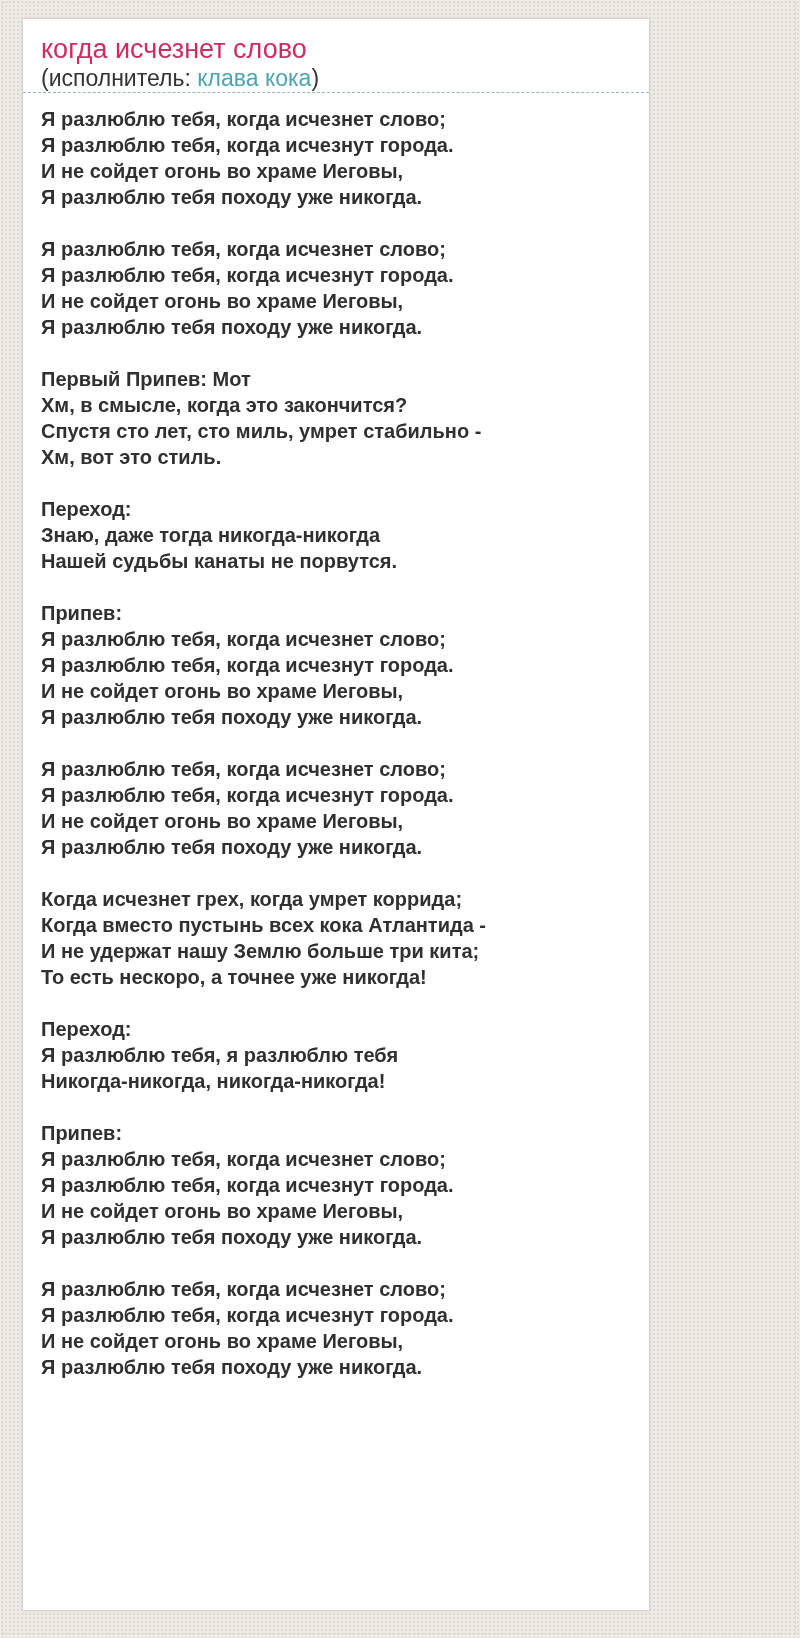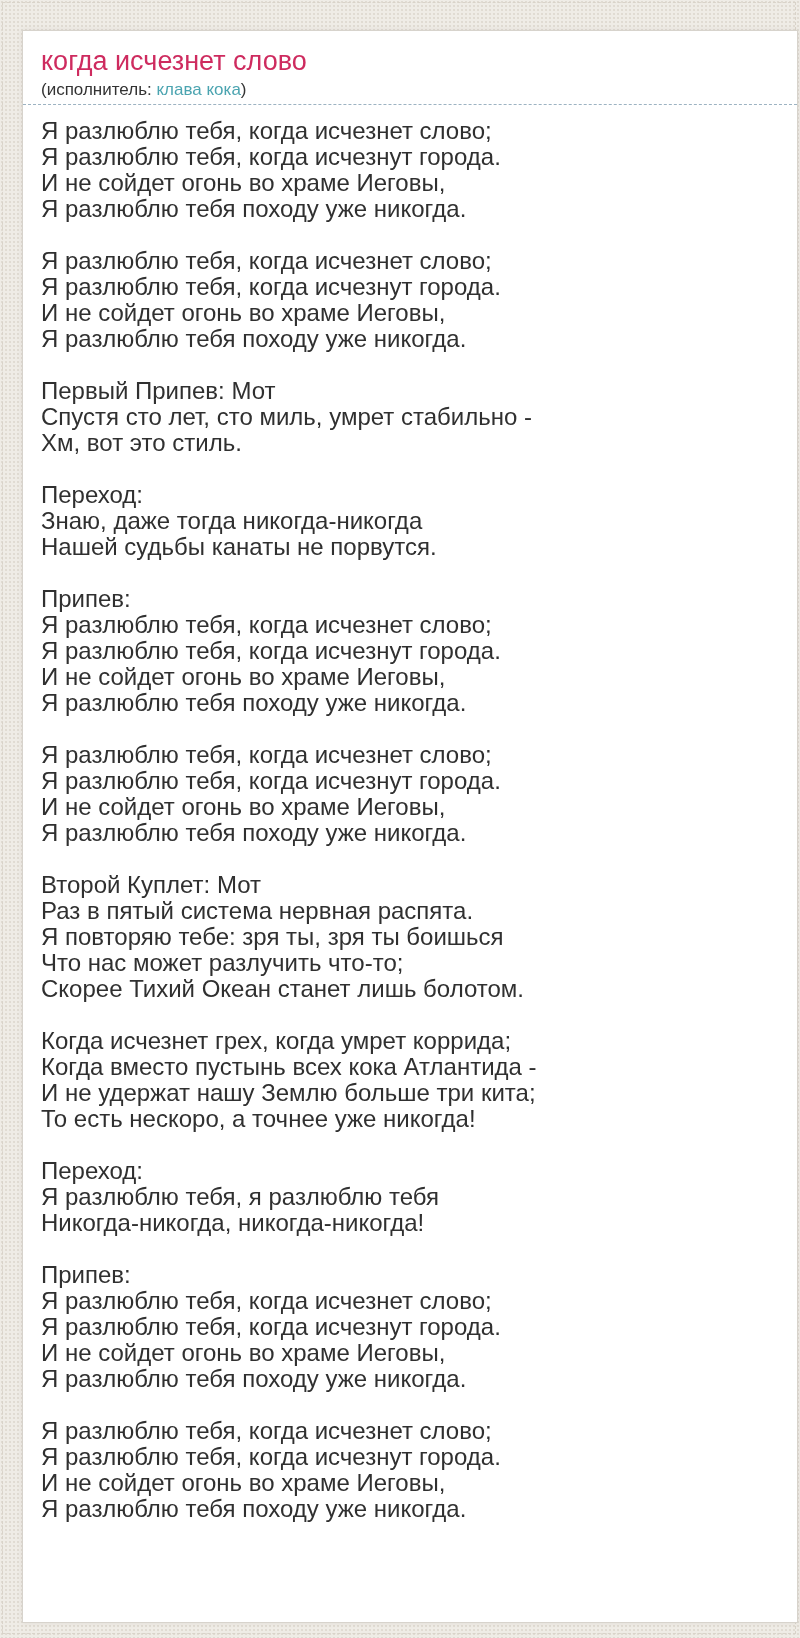--- a/index.html
+++ b/index.html
@@ -18,55 +18,56 @@
   }
   .page-frame {
     position: absolute;
     left: 2px; top: 2px;
     width: 792px; height: 1630px;
     border: 1px dashed #d9d3c9;
     pointer-events: none;
   }
   .card {
     position: absolute;
-    left: 22px; top: 30px;
+    left: 22px; top: 18px;
     box-sizing: border-box;
-    width: 776px;
+    width: 628px;
     height: 1593px;
     background: #ffffff;
     border: 1px solid #d7d3cc;
     box-shadow: 0 0 5px rgba(120,110,95,0.12);
   }
   .header {
     padding: 14px 18px 2px 18px;
     border-bottom: 1px dashed #9db3c2;
   }
   .song-title {
     margin: 0;
     font-size: 27px;
     line-height: 33px;
     font-weight: 400;
     color: #ce2b5f;
   }
   .subtitle {
-    font-size: 17px;
+    font-size: 23px;
     line-height: 24px;
     color: #333333;
     white-space: pre-wrap;
   }
   .artist-link {
     color: #4ba4b0;
     text-decoration: none;
     cursor: pointer;
   }
   .lyrics {
     padding: 13px 18px 0 18px;
-    font-size: 24px;
+    font-size: 20px;
     line-height: 26px;
     color: #303030;
+    font-weight: bold;
   }
   .stanza { margin: 0 0 26px 0; }
   .stanza:last-child { margin-bottom: 0; }
   .line { min-height: 26px; }
 </style>
 </head>
 <body>
 
 <div class="page-frame"></div>
 
@@ -84,47 +85,41 @@
         <div class="line">Я разлюблю тебя походу уже никогда.</div>
       </div>
       <div class="stanza">
         <div class="line">Я разлюблю тебя, когда исчезнет слово;</div>
         <div class="line">Я разлюблю тебя, когда исчезнут города.</div>
         <div class="line">И не сойдет огонь во храме Иеговы,</div>
         <div class="line">Я разлюблю тебя походу уже никогда.</div>
       </div>
       <div class="stanza">
         <div class="line">Первый Припев: Мот</div>
+        <div class="line">Хм, в смысле, когда это закончится?</div>
         <div class="line">Спустя сто лет, сто миль, умрет стабильно -</div>
         <div class="line">Хм, вот это стиль.</div>
       </div>
       <div class="stanza">
         <div class="line">Переход:</div>
         <div class="line">Знаю, даже тогда никогда-никогда</div>
         <div class="line">Нашей судьбы канаты не порвутся.</div>
       </div>
       <div class="stanza">
         <div class="line">Припев:</div>
         <div class="line">Я разлюблю тебя, когда исчезнет слово;</div>
         <div class="line">Я разлюблю тебя, когда исчезнут города.</div>
         <div class="line">И не сойдет огонь во храме Иеговы,</div>
         <div class="line">Я разлюблю тебя походу уже никогда.</div>
       </div>
       <div class="stanza">
         <div class="line">Я разлюблю тебя, когда исчезнет слово;</div>
         <div class="line">Я разлюблю тебя, когда исчезнут города.</div>
         <div class="line">И не сойдет огонь во храме Иеговы,</div>
         <div class="line">Я разлюблю тебя походу уже никогда.</div>
-      </div>
-      <div class="stanza">
-        <div class="line">Второй Куплет: Мот</div>
-        <div class="line">Раз в пятый система нервная распята.</div>
-        <div class="line">Я повторяю тебе: зря ты, зря ты боишься</div>
-        <div class="line">Что нас может разлучить что-то;</div>
-        <div class="line">Скорее Тихий Океан станет лишь болотом.</div>
       </div>
       <div class="stanza">
         <div class="line">Когда исчезнет грех, когда умрет коррида;</div>
         <div class="line">Когда вместо пустынь всех кока Атлантида -</div>
         <div class="line">И не удержат нашу Землю больше три кита;</div>
         <div class="line">То есть нескоро, а точнее уже никогда!</div>
       </div>
       <div class="stanza">
         <div class="line">Переход:</div>
         <div class="line">Я разлюблю тебя, я разлюблю тебя</div>

